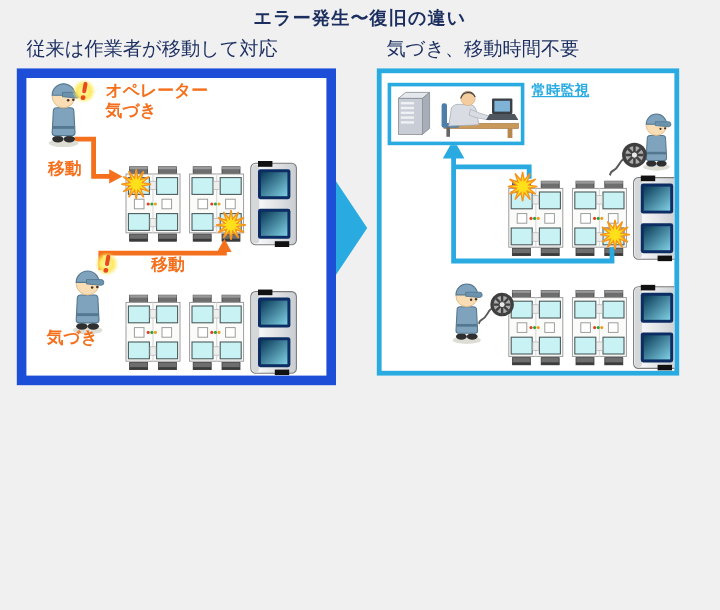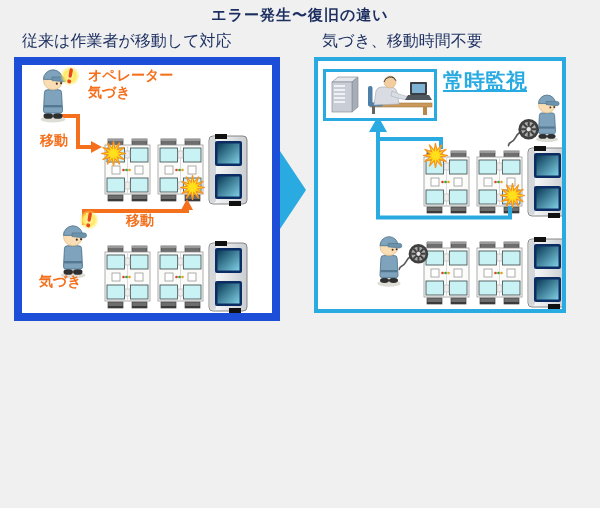--- a/index.html
+++ b/index.html
@@ -13,21 +13,21 @@
   .panel{position:absolute;top:57px;background:#FFFFFF;}
   .panel-left{left:14px;width:250px;height:248px;border:8px solid #1d4ed8;}
   .panel-right{left:314px;width:244px;height:248px;border:4px solid #29ABE2;}
   .panel-art{position:absolute;left:0;top:0;}
   .plabel{position:absolute;color:#F4701D;font-weight:bold;font-size:14px;
           line-height:1.2;white-space:nowrap;}
   .lbl-operator{left:66px;top:2px;}
   .lbl-move1{left:18px;top:67px;}
   .lbl-move2{left:104px;top:147px;}
   .lbl-notice{left:17px;top:208px;}
-  .lbl-monitor{left:125px;top:7px;color:#29ABE2;font-size:21px;font-weight:bold;
+  .lbl-monitor{left:125px;top:7px;color:#29ABE2;font-size:12px;font-weight:bold;
                text-decoration:underline;}
   .big-arrow{position:absolute;left:280px;top:151px;width:0;height:0;
              border-left:26px solid #29ABE2;border-top:39px solid transparent;
              border-bottom:39px solid transparent;}
   .monitor-box{position:absolute;left:5px;top:8px;width:108px;height:46px;
                border:3px solid #29ABE2;background:#FFFFFF;}
   .defs-holder{position:absolute;width:0;height:0;overflow:hidden;}
 </style>
 </head>
 <body>

